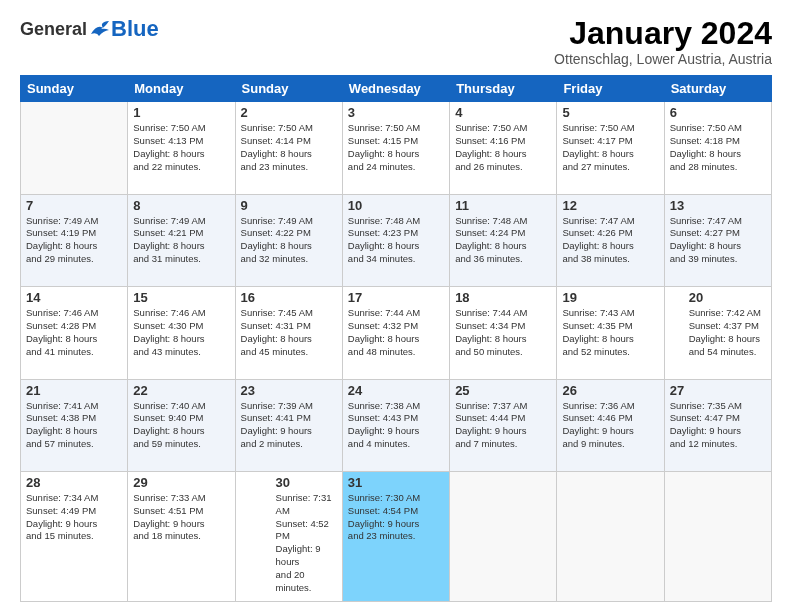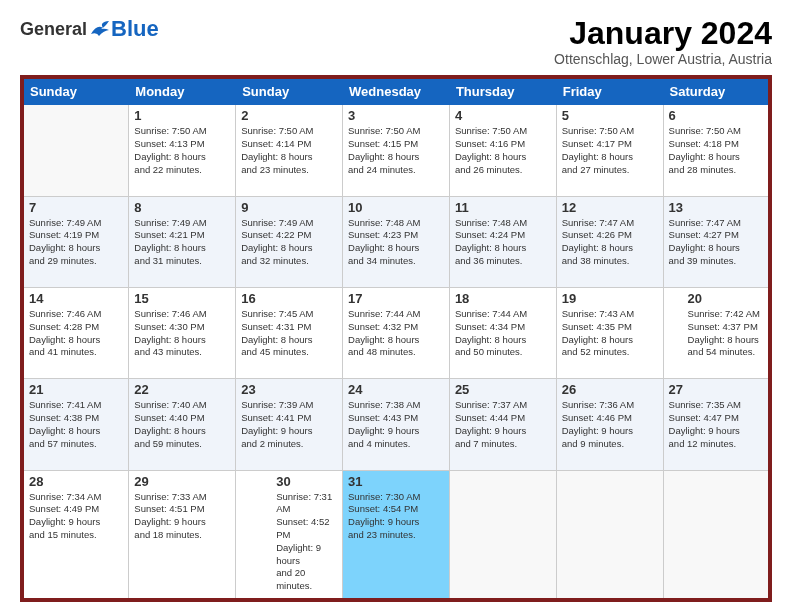--- a/index.html
+++ b/index.html
@@ -55,21 +55,21 @@
       font-weight: bold;
       color: #000000;
       line-height: 1.1;
     }
     .subtitle {
       font-size: 14px;
       color: #555;
     }
     .calendar {
       flex: 1;
-      border: 4px solid #7f1d1d;
+      border: 1px solid #7f1d1d;
       border-collapse: collapse;
       width: 100%;
       table-layout: fixed;
     }
     .calendar th {
       background-color: #1565C0;
       color: #fff;
       text-align: left;
       padding: 5px 6px;
       font-size: 13px;
@@ -284,21 +284,21 @@
           <td style="background: rgb(240, 244, 250);">
             <span class="day-number">21</span>
             <div class="day-info" style="white-space: pre-line;">Sunrise: 7:41 AM
 Sunset: 4:38 PM
 Daylight: 8 hours
 and 57 minutes.</div>
           </td>
           <td style="background: rgb(240, 244, 250);">
             <span class="day-number">22</span>
             <div class="day-info" style="white-space: pre-line;">Sunrise: 7:40 AM
-Sunset: 4:40 PM
+Sunset: 9:40 PM
 Daylight: 8 hours
 and 59 minutes.</div>
           </td>
           <td style="background: rgb(240, 244, 250);">
             <span class="day-number">23</span>
             <div class="day-info" style="white-space: pre-line;">Sunrise: 7:39 AM
 Sunset: 4:41 PM
 Daylight: 9 hours
 and 2 minutes.</div>
           </td>

